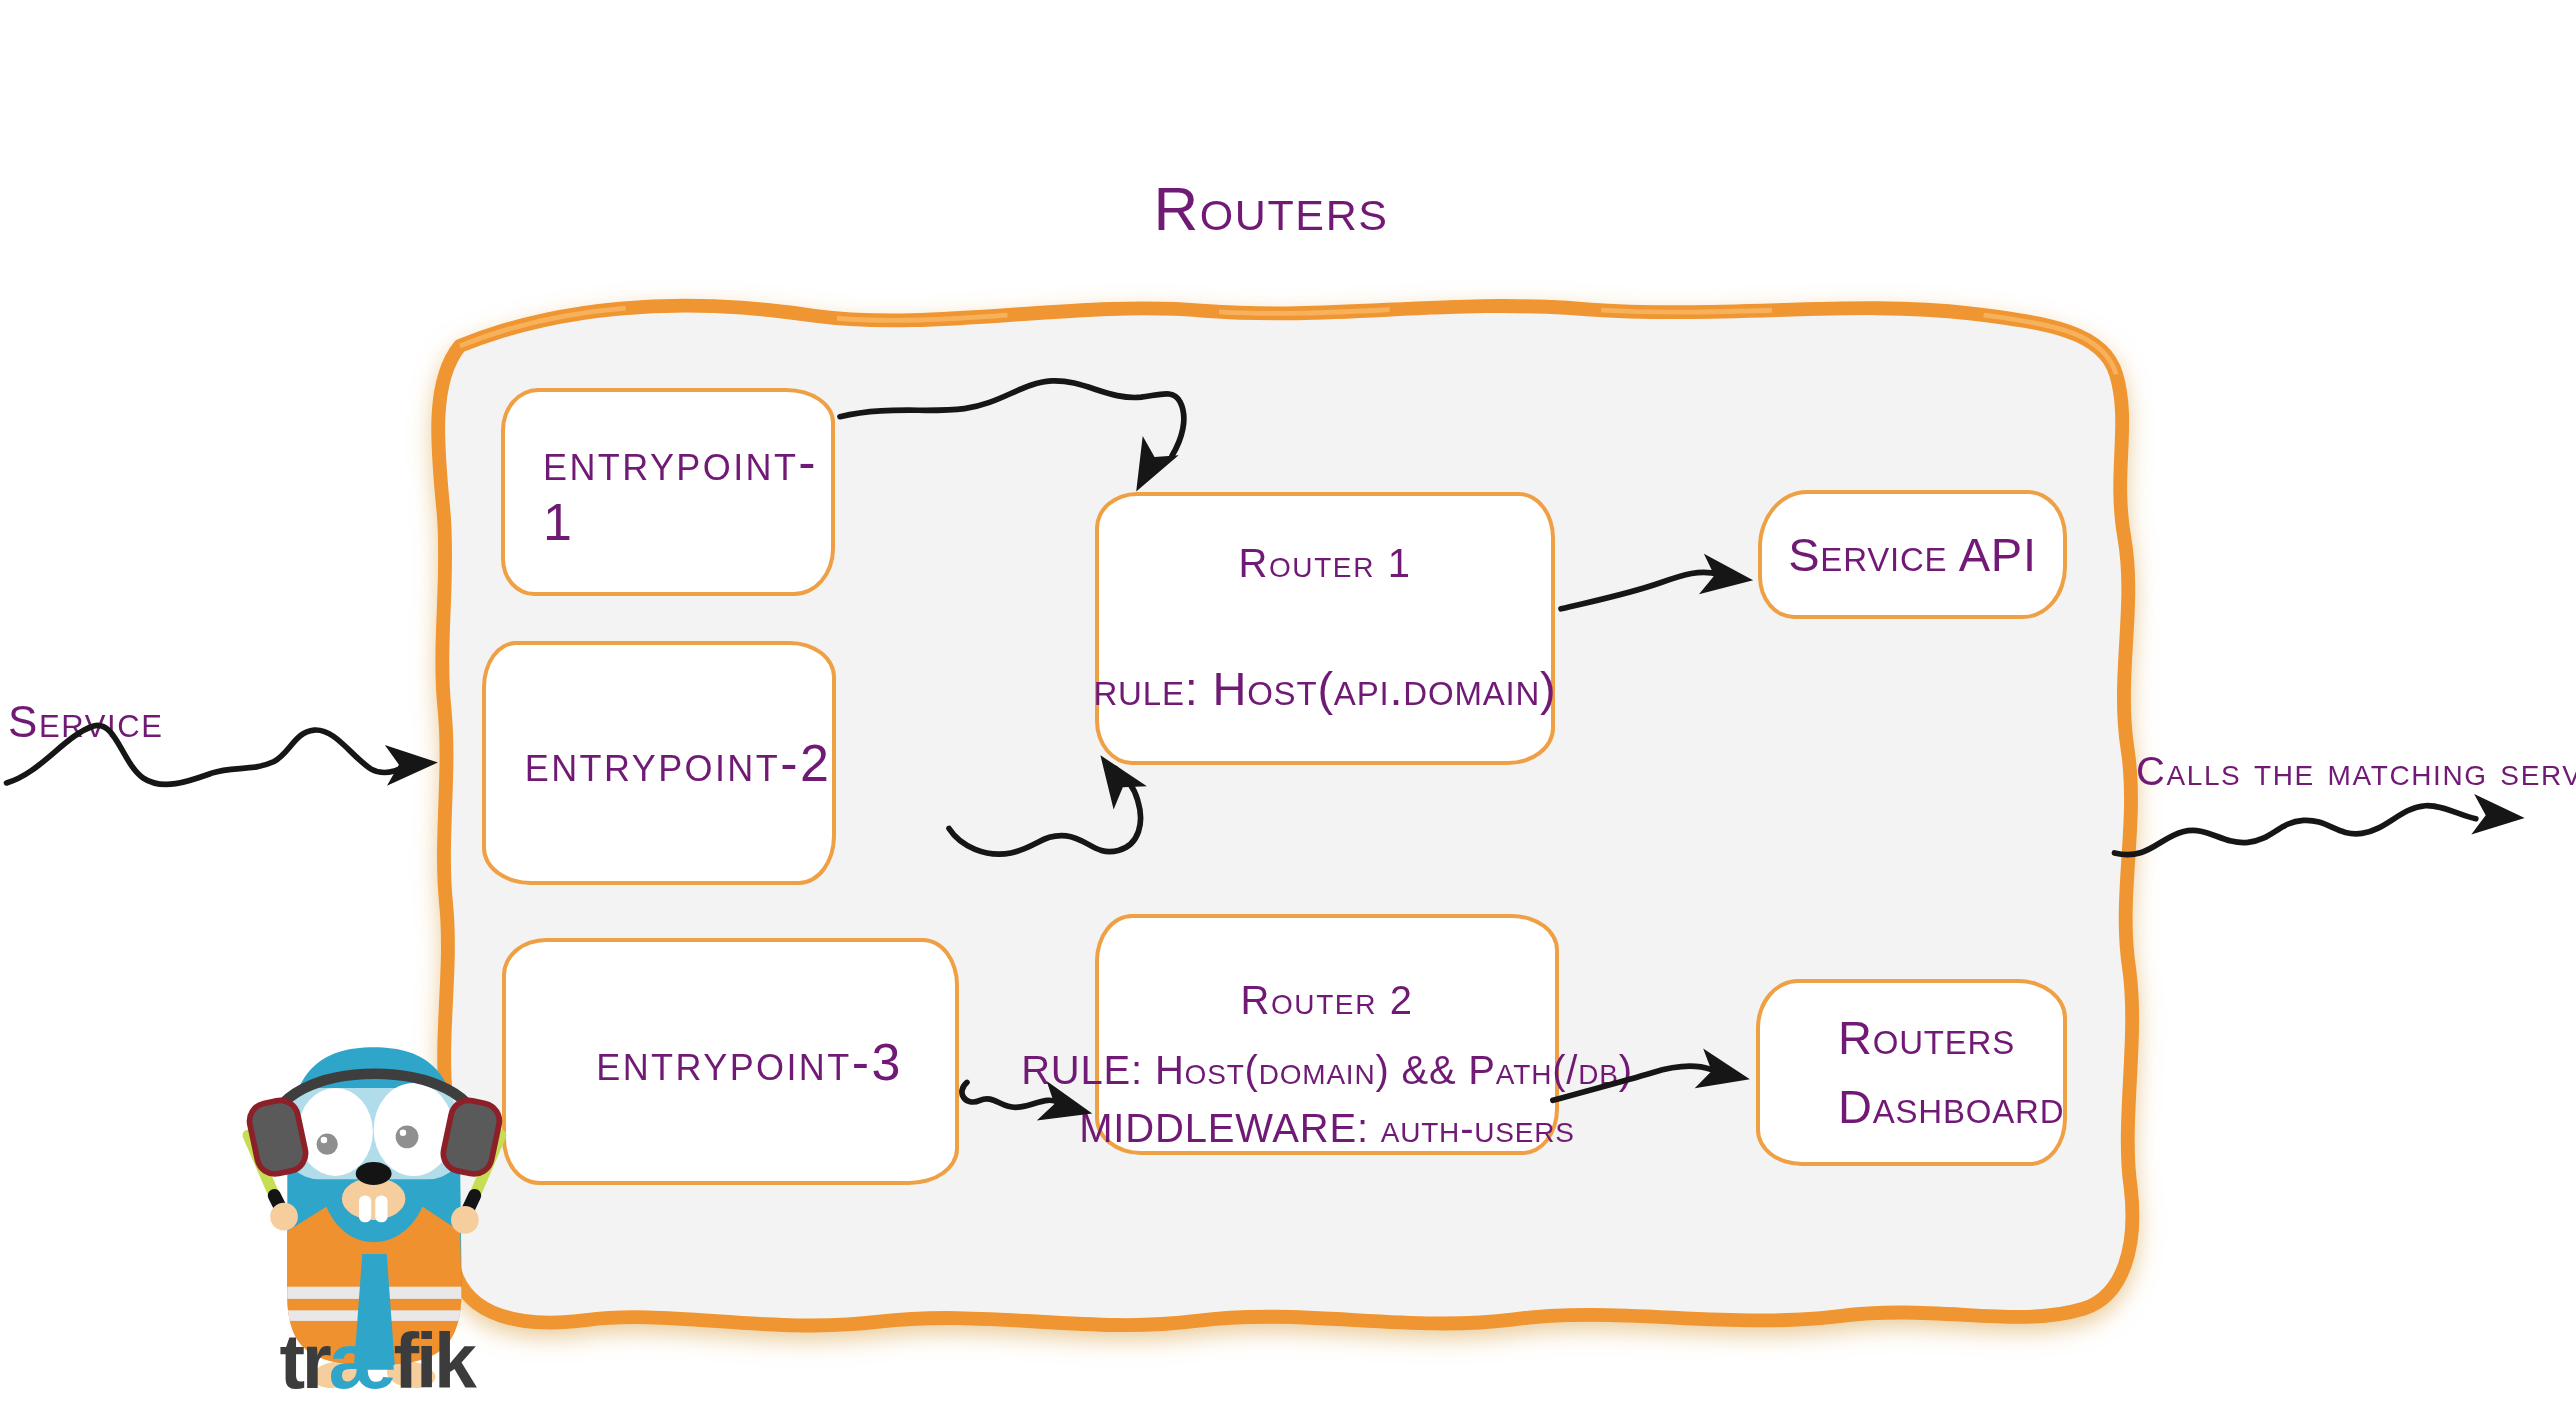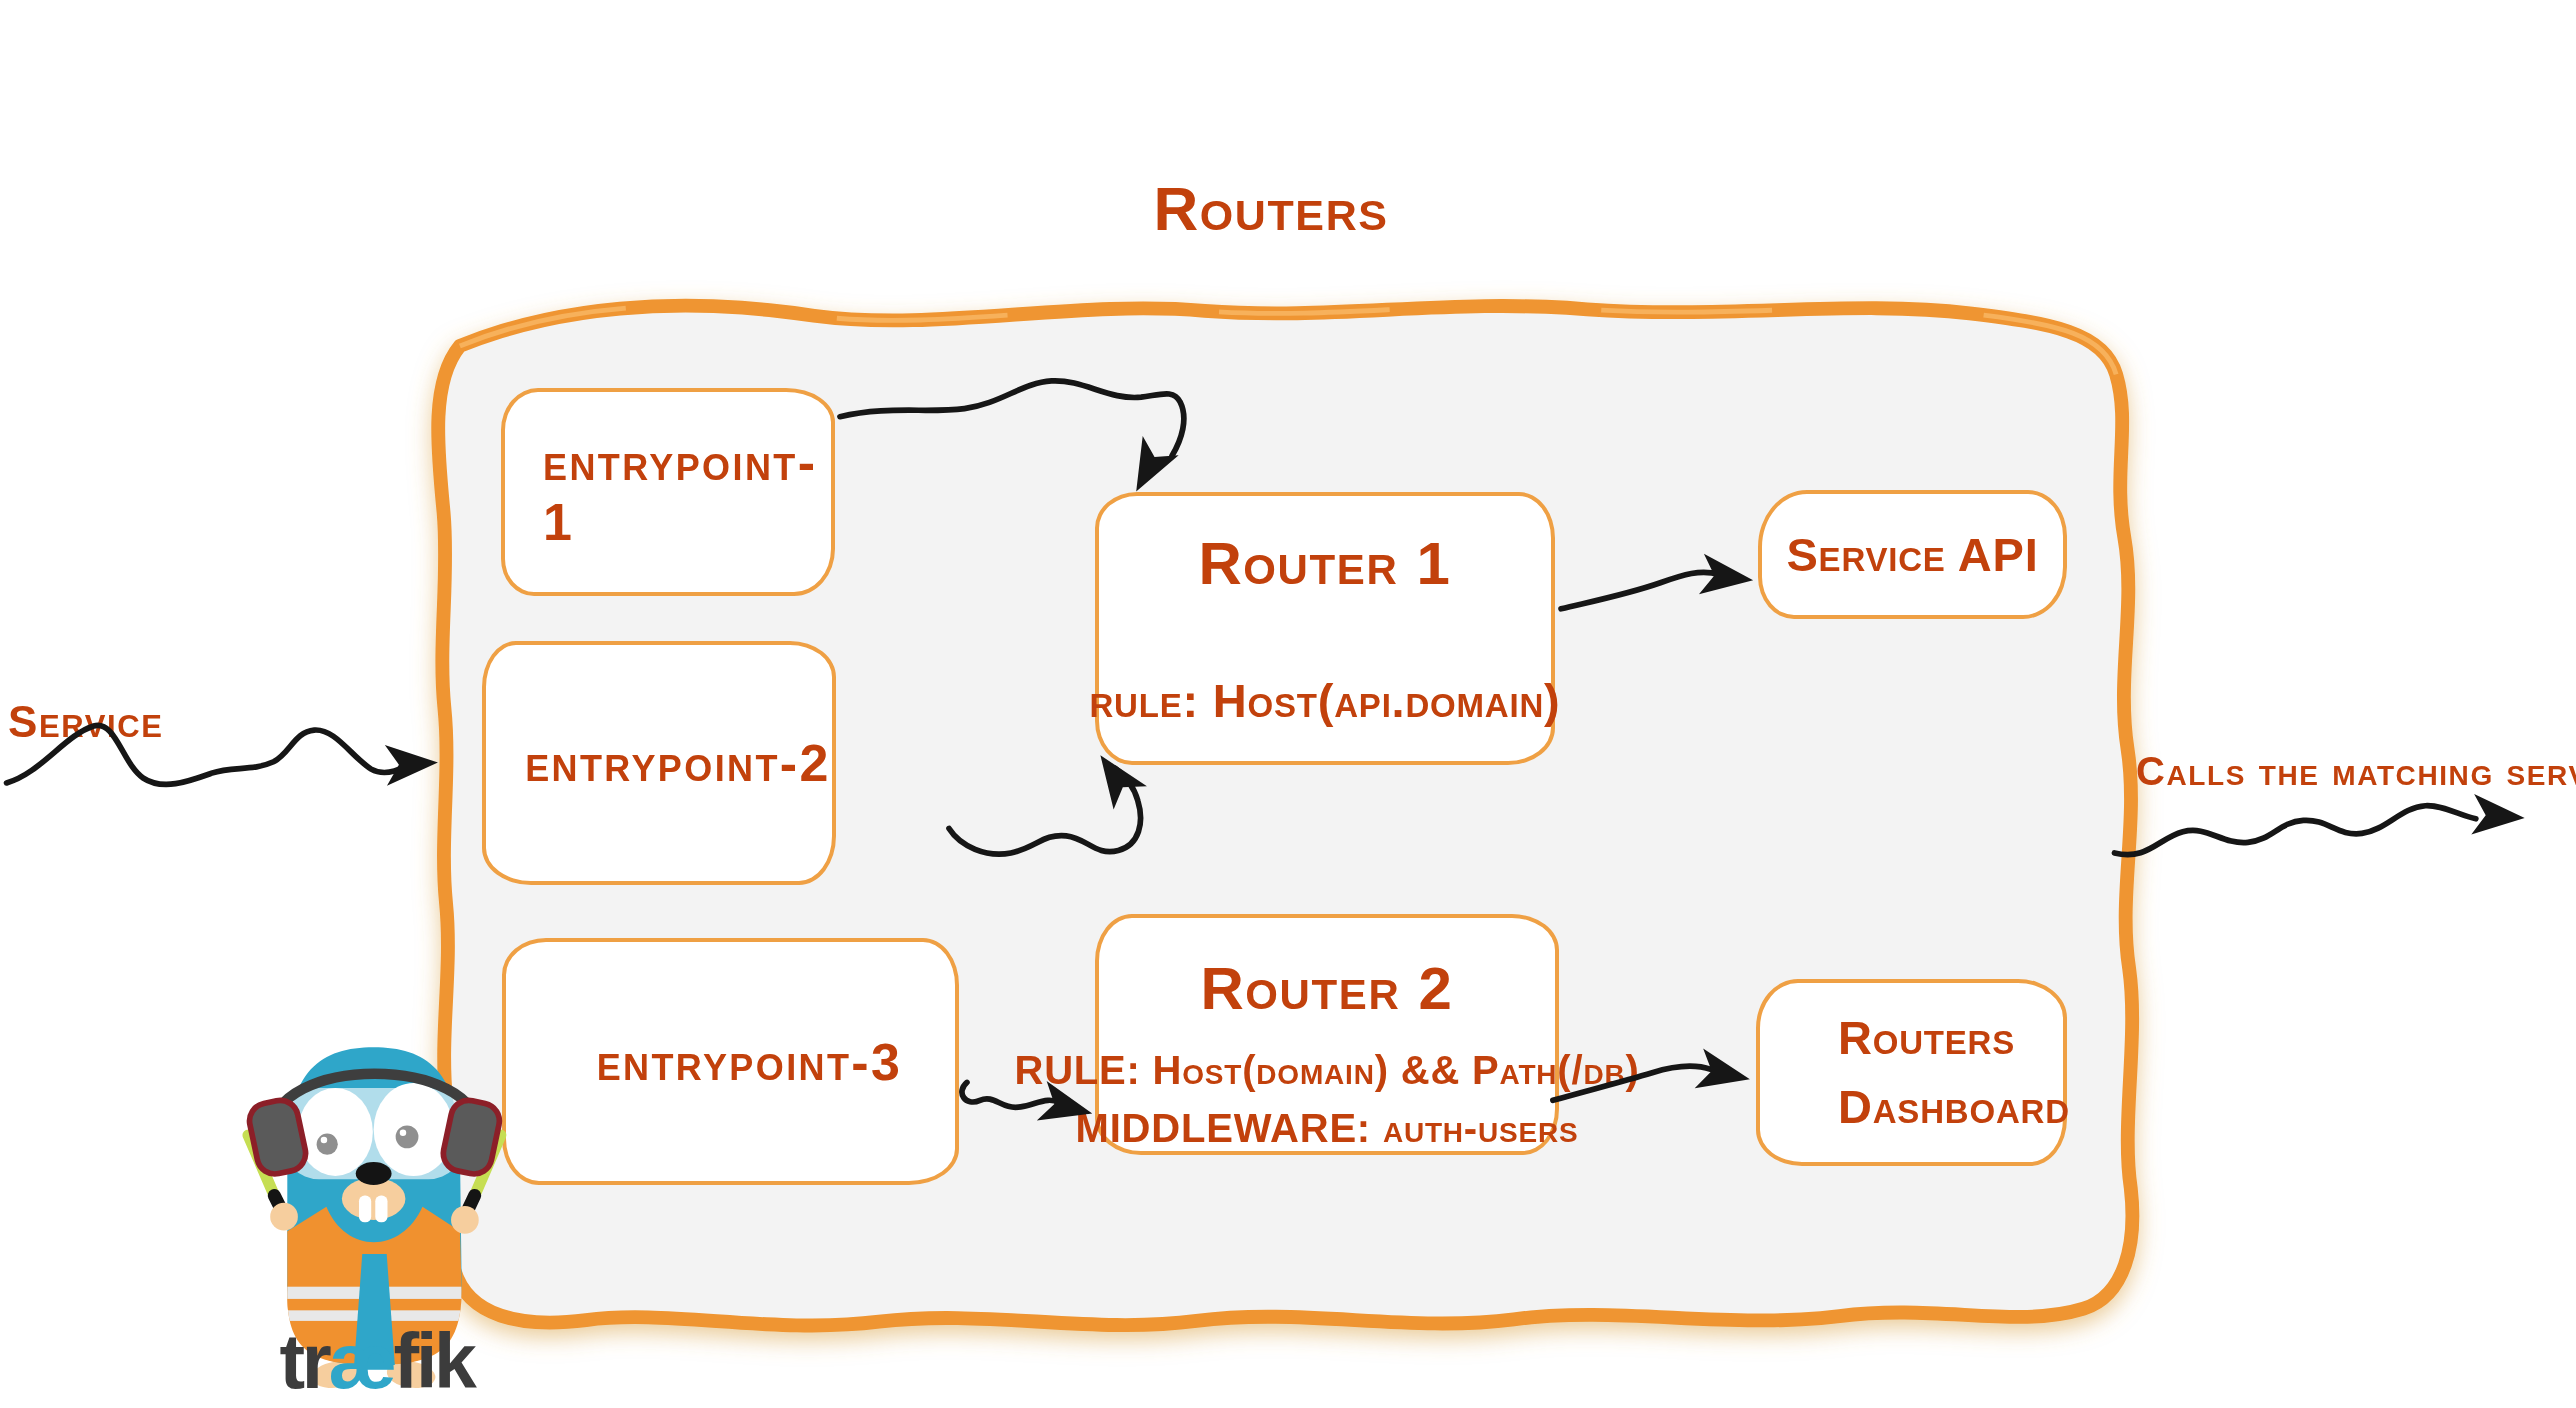--- a/index.html
+++ b/index.html
@@ -9,41 +9,41 @@
     font-family:"Liberation Sans",sans-serif;
     color:#161616;
   }
   svg.layer{position:absolute;left:0;top:0;pointer-events:none;}
   #frame-svg{z-index:1;}
   #arrows-svg{z-index:3;}
   #gopher-svg{z-index:4;}
 
   .hand{
     font-variant:small-caps;
-    font-weight:bold;
-    color:#c2410c;
+    font-weight:normal;
+    color:#701a75;
     letter-spacing:1.6px;
   }
   .page-title{
     position:absolute;top:173px;left:1271px;transform:translateX(-50%);
     font-size:62px;z-index:2;white-space:nowrap;
   }
   .node{
     position:absolute;background:#ffffff;
     border:4.1px solid #EFA044;
     box-sizing:border-box;z-index:2;
     display:flex;flex-direction:column;align-items:center;justify-content:center;
   }
   .node.r1{gap:63px;}
   .node.r2{gap:13px;}
   .ep{border-radius:37px 49px 41px 33px / 42px 34px 47px 37px;}
   .rt{border-radius:42px 36px 47px 37px / 36px 46px 37px 44px;}
   .sv{border-radius:49px 39px 44px 36px / 57px 46px 52px 42px;}
   .ep-label{font-size:52px;letter-spacing:2.4px;margin-left:38px;}
-  .router-title{font-size:60px;letter-spacing:1.6px;}
+  .router-title{font-size:40px;letter-spacing:1.6px;}
   .router-rule{font-size:47px;letter-spacing:0.8px;white-space:nowrap;margin-top:12px;}
   .router-rule.small{font-size:40px;}
   .router-mw{font-size:40px;letter-spacing:0.8px;white-space:nowrap;}
   .service-label{font-size:47px;letter-spacing:0.8px;}
   .sv.dash{align-items:flex-start;padding-left:78px;}
   .sv.dash .service-label{text-align:left;line-height:1.45;}
   .side-note{position:absolute;font-size:44px;z-index:2;white-space:nowrap;}
   .note-requests{left:8.1px;top:697px;}
   .note-calls{left:2136px;top:749px;font-size:40px;}
 

